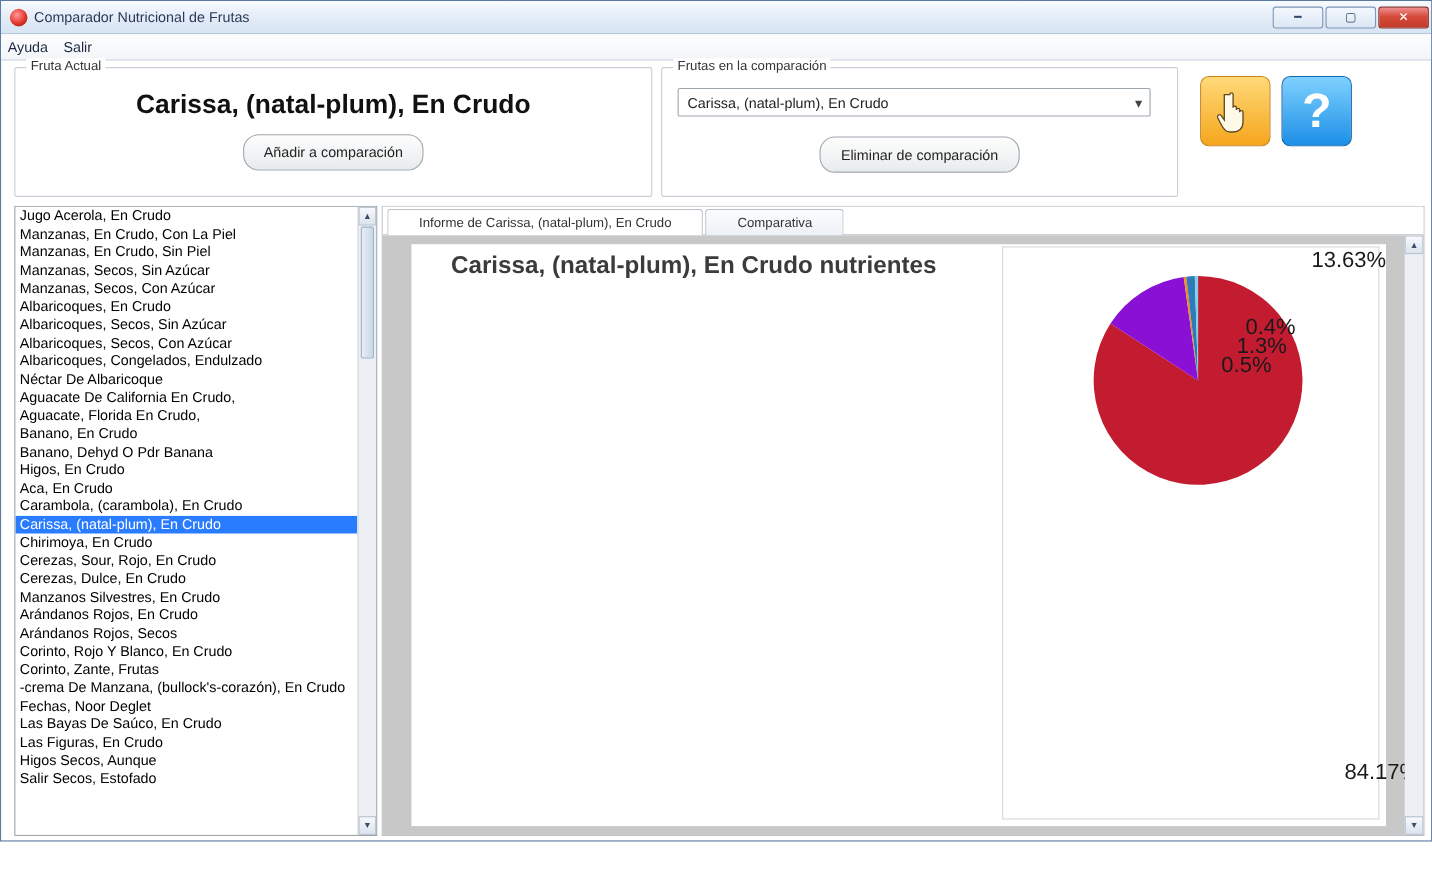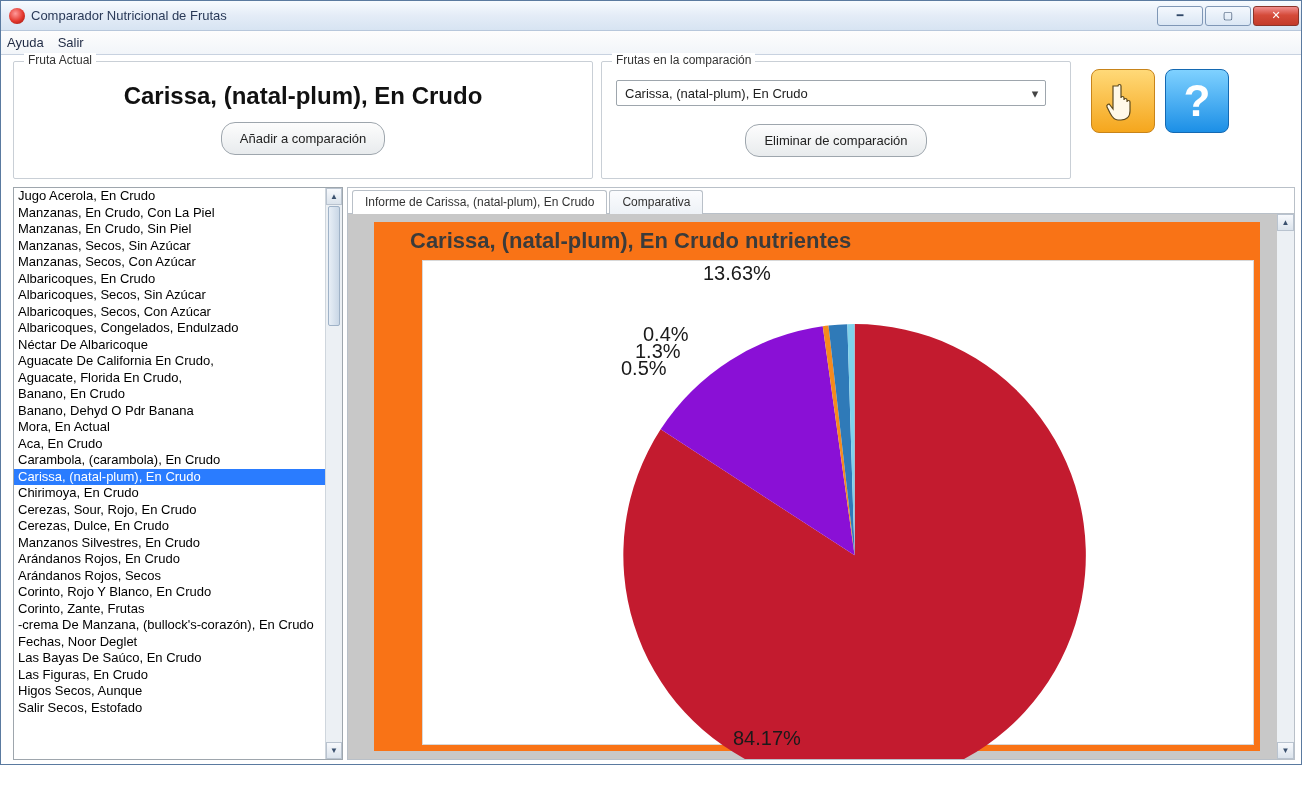--- a/index.html
+++ b/index.html
@@ -166,49 +166,49 @@
     border:1px solid #b9c0c8;
   }
   .tabstrip {
     height:26px;
     display:flex; align-items:flex-end;
     background:#fff;
     padding:3px 4px 0 4px;
     border-bottom:1px solid #b9c0c8;
   }
   .tab {
-    padding:4px 12px 5px;
+    padding:4px 28px 5px;
     border:1px solid #b9c0c8;
     border-bottom:none;
     border-radius:3px 3px 0 0;
     background:linear-gradient(#fbfcfe,#edf1f6);
     font-size:12px; color:#333;
     margin-right:2px;
     position:relative; top:1px;
   }
   .tab.active { background:#fff; }
   .chart-outer {
     flex:1;
     background:#c8c8c8;
     position:relative;
     overflow:hidden;
   }
   .chart-inner {
     position:absolute;
     left:26px; right:34px; top:8px; bottom:8px;
-    background:#f97316;
-    display:flex; flex-direction:column;
+    background:#ffffff;
+    display:flex; flex-direction:row;
   }
   .chart-title {
     font-size:22px; font-weight:bold; color:#3b3b3b;
     padding:6px 0 4px 36px;
   }
   .chart-stage {
     flex:1; position:relative;
-    margin:2px 6px 6px 48px;
+    margin:2px 6px 6px 60px;
     border:1px solid #d8d8d8;
     background:#fff;
   }
   .pane-scroll {
     position:absolute; right:0; top:0; bottom:0; width:17px;
     background:#ecf0f4;
   }
   .pie-svg { position:absolute; inset:0; }
   .slice-label {
     position:absolute;
@@ -275,21 +275,21 @@
           <div class="item">Manzanas, Secos, Con Azúcar</div>
           <div class="item">Albaricoques, En Crudo</div>
           <div class="item">Albaricoques, Secos, Sin Azúcar</div>
           <div class="item">Albaricoques, Secos, Con Azúcar</div>
           <div class="item">Albaricoques, Congelados, Endulzado</div>
           <div class="item">Néctar De Albaricoque</div>
           <div class="item">Aguacate De California En Crudo,</div>
           <div class="item">Aguacate, Florida En Crudo,</div>
           <div class="item">Banano, En Crudo</div>
           <div class="item">Banano, Dehyd O Pdr Banana</div>
-          <div class="item">Mora, En Actual</div>
+          <div class="item">Higos, En Crudo</div>
           <div class="item">Aca, En Crudo</div>
           <div class="item">Carambola, (carambola), En Crudo</div>
           <div class="item selected">Carissa, (natal-plum), En Crudo</div>
           <div class="item">Chirimoya, En Crudo</div>
           <div class="item">Cerezas, Sour, Rojo, En Crudo</div>
           <div class="item">Cerezas, Dulce, En Crudo</div>
           <div class="item">Manzanos Silvestres, En Crudo</div>
           <div class="item">Arándanos Rojos, En Crudo</div>
           <div class="item">Arándanos Rojos, Secos</div>
           <div class="item">Corinto, Rojo Y Blanco, En Crudo</div>

